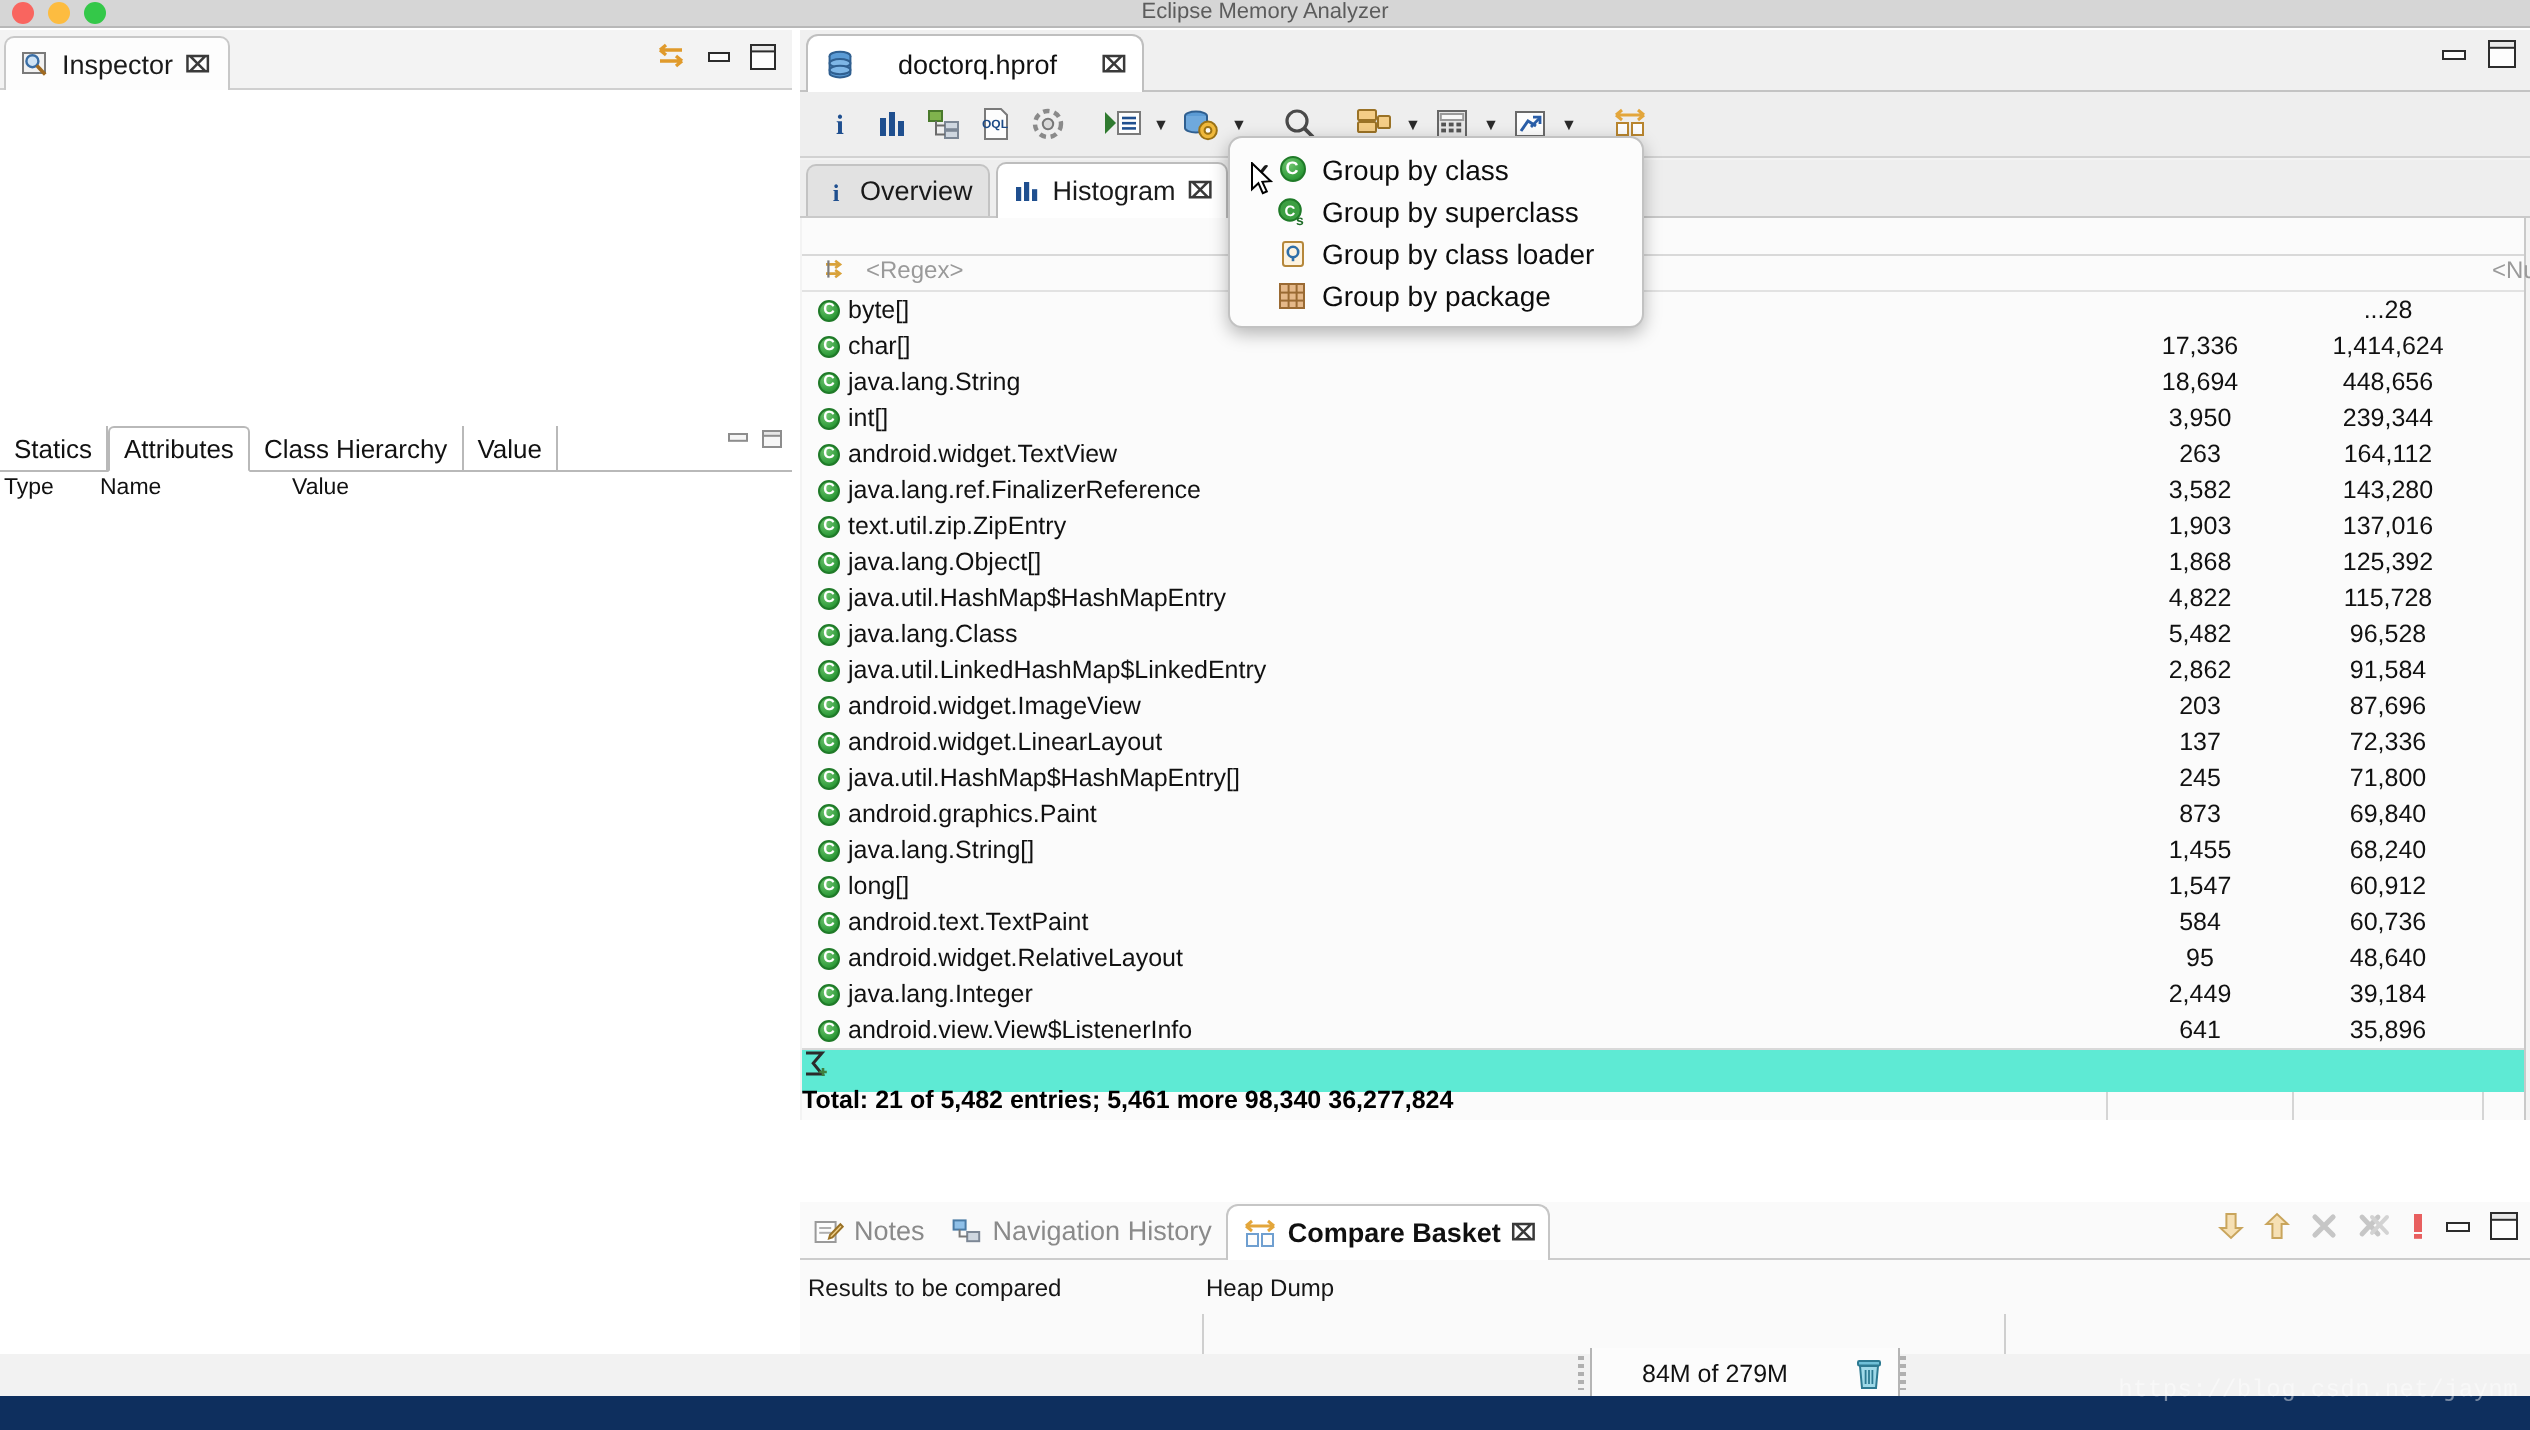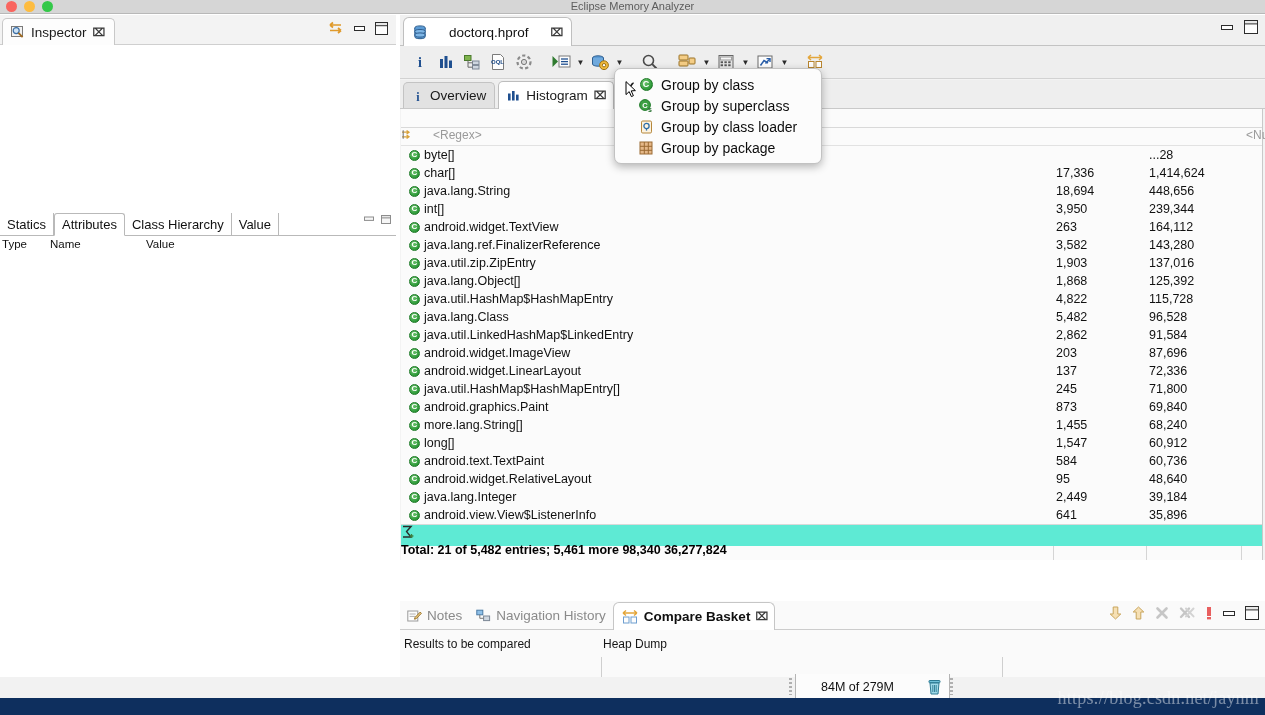--- a/index.html
+++ b/index.html
@@ -199,21 +199,21 @@
     font-size: 12.5px; color: #111;
     background: #fbfbfb;
   }
   .row .cname {
     position: absolute; left: 8px; top: 0;
     display: flex; align-items: center; gap: 4px;
     height: 18px; line-height: 18px;
   }
   .row .num {
     position: absolute; top: 0; height: 18px; line-height: 18px;
-    text-align: left;
+    text-align: center;
     font-size: 12.5px;
   }
   .col-objects { left: 655px; width: 88px; }
   .col-shallow { left: 748px; width: 90px; }
   .total-row {
     position: relative; height: 22px;
     font-weight: bold; font-size: 12.5px;
     border-top: 1px solid #d9d9d9;
     background: #5eead4;
   }
@@ -315,22 +315,22 @@
     position: absolute; top: 678px; width: 3px; height: 17px;
     background-image: repeating-linear-gradient(to bottom, #b0b0b0 0 2px, transparent 2px 4px);
   }
 
   .taskbar {
     position: absolute; left: 0; top: 698px; width: 1265px; height: 17px;
     background: #0e2f5e;
   }
   .watermark {
     position: absolute; right: 6px; top: 688px;
-    font-size: 18px; color: rgba(255,255,255,0.45);
-    font-family: Liberation Serif, serif;
+    font-size: 12px; color: rgba(255,255,255,0.45);
+    font-family: Liberation Mono, monospace;
     letter-spacing: 0.2px;
     z-index: 5;
   }
 
   .dim { color: #9a9a9a; }
   svg { display: block; }
 </style>
 </head>
 <body>
 
@@ -596,21 +596,21 @@
 
     <div class="tbl-head">
       <span class="hc" style="left:5px">Class Name</span>
 
       <span class="hc" style="left:420px; top:2px; color:#1c1c1c;"></span>
       <span class="hc" style="left:443px; top:3px; font-size:9px; color:#555;">⌄</span>
       <span class="hc" style="left:446px">Retained Heap</span>
     </div>
 
     <div class="tbl-filter">
-      <span class="fc" style="left:0; display:flex; align-items:center; gap:19px;">
+      <span class="fc" style="left:11px; display:flex; align-items:center; gap:8px;">
         <span>
           <svg width="13" height="13" viewBox="0 0 13 13">
             <path d="M1 3.2 H8 M5.6 1.4 L8 3.2 L5.6 5" stroke="#d9a23a" stroke-width="1.3" fill="none"></path>
             <path d="M1 7.8 H8 M5.6 6 L8 7.8 L5.6 9.6" stroke="#d9a23a" stroke-width="1.3" fill="none"></path>
             <path d="M2.2 1.2 V9.8" stroke="#7b7b7b" stroke-width="1.1"></path>
           </svg>
         </span>
         <span class="dim">&lt;Regex&gt;</span>
       </span>
 
@@ -669,21 +669,21 @@
           <span class="cls-ico">C</span>
           <span>java.lang.ref.FinalizerReference</span>
         </span>
         <span class="num col-objects">3,582</span>
         <span class="num col-shallow">143,280</span>
       </div>
 
       <div class="row">
         <span class="cname">
           <span class="cls-ico">C</span>
-          <span>java.util.zip.ZipEntry</span>
+          <span>text.util.zip.ZipEntry</span>
         </span>
         <span class="num col-objects">1,903</span>
         <span class="num col-shallow">137,016</span>
       </div>
 
       <div class="row">
         <span class="cname">
           <span class="cls-ico">C</span>
           <span>java.lang.Object[]</span>
         </span>
@@ -750,21 +750,21 @@
           <span class="cls-ico">C</span>
           <span>android.graphics.Paint</span>
         </span>
         <span class="num col-objects">873</span>
         <span class="num col-shallow">69,840</span>
       </div>
 
       <div class="row">
         <span class="cname">
           <span class="cls-ico">C</span>
-          <span>more.lang.String[]</span>
+          <span>java.lang.String[]</span>
         </span>
         <span class="num col-objects">1,455</span>
         <span class="num col-shallow">68,240</span>
       </div>
 
       <div class="row">
         <span class="cname">
           <span class="cls-ico">C</span>
           <span>long[]</span>
         </span>

